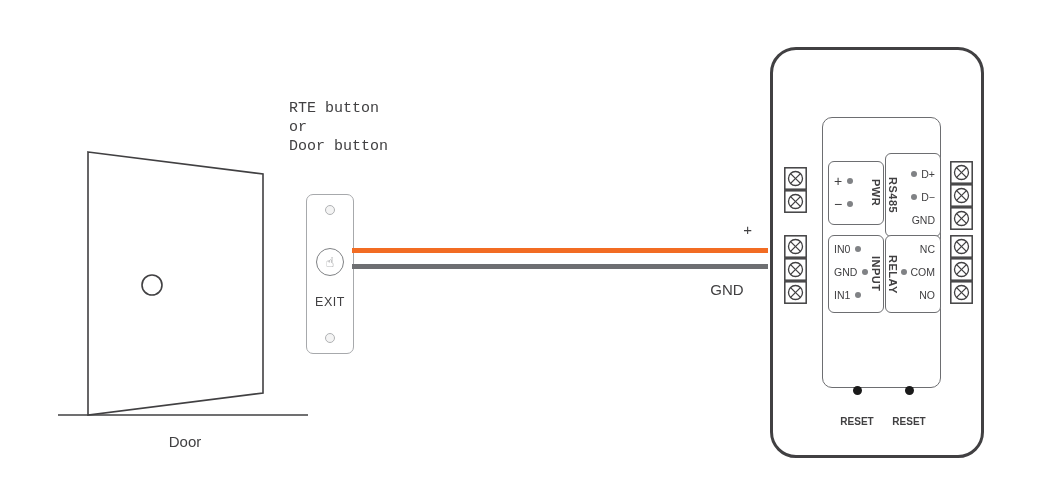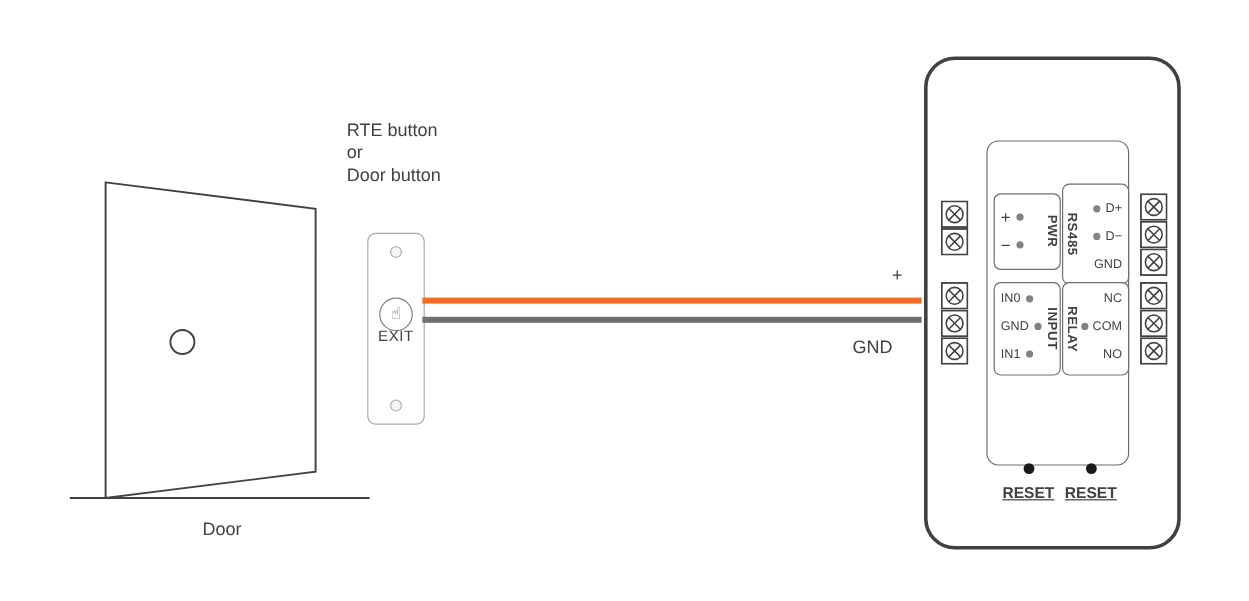--- a/index.html
+++ b/index.html
@@ -6,36 +6,36 @@
   #canvas{
     position:relative;width:1041px;height:501px;background:#ffffff;overflow:hidden;
     font-family:"Liberation Sans","DejaVu Sans",sans-serif;color:#414042;
   }
 
   
   #door-svg{position:absolute;left:58px;top:140px;}
   #door-label{position:absolute;left:125px;top:433px;width:120px;text-align:center;font-size:15px;}
 
   
-  #rte-label{position:absolute;left:289px;top:99px;font-size:15px;line-height:19px;}
+  #rte-label{position:absolute;left:289px;top:99px;font-size:15px;line-height:19px;font-family:Liberation Mono, monospace;}
 
   
   #exit-plate{
     position:absolute;left:306px;top:194px;width:46px;height:158px;background:#fff;
     border:1.5px solid #a7a9ac;border-radius:7px;
   }
   .plate-screw{position:absolute;width:8px;height:8px;border:1px solid #b0b2b4;border-radius:50%;left:18px;background:#f4f4f4;}
   #plate-screw-top{top:10px;}
   #plate-screw-bottom{top:138px;}
   #exit-button-circle{
     position:absolute;left:9px;top:53px;width:26px;height:26px;border:1.5px solid #808285;border-radius:50%;
     display:flex;align-items:center;justify-content:center;
   }
   #hand-glyph{font-family:"DejaVu Sans",sans-serif;font-size:14px;color:#77787b;line-height:1;}
-  #exit-label{position:absolute;left:0;top:78px;width:100%;text-align:center;font-size:12.5px;letter-spacing:.5px;color:#414042;}
+  #exit-label{position:absolute;left:0;top:100px;width:100%;text-align:center;font-size:12.5px;letter-spacing:.5px;color:#414042;}
 
   
   .wire{position:absolute;left:352px;width:416px;height:5px;}
   #wire-positive{top:248px;}
   #wire-ground{top:264px;}
   #wire-positive-label{position:absolute;left:726px;top:221px;width:26px;text-align:right;font-size:15px;}
   #wire-ground-label{position:absolute;left:706px;top:281px;width:42px;text-align:center;font-size:15px;}
 
   
   #device{
@@ -71,21 +71,21 @@
   #block-rs485{left:111px;top:102px;width:54px;height:82px;}
   #block-rs485 .rows{padding-top:8px;}
   #block-input{left:54px;top:184px;width:54px;height:76px;}
   #block-input .rows{padding-top:1px;}
   #block-relay{left:111px;top:184px;width:54px;height:76px;}
   #block-relay .rows{padding-top:1px;text-align:right;}
 
   .dev-dot{position:absolute;width:9px;height:9px;border-radius:50%;background:#1a1a1a;top:268px;}
   #reset-dot{left:79px;}
   #init-dot{left:131px;}
-  .dev-btn-label{position:absolute;top:285px;width:60px;text-align:center;font-weight:bold;font-size:13px;color:#414042;text-decoration:underline;}
+  .dev-btn-label{position:absolute;top:298px;width:60px;text-align:center;font-weight:bold;font-size:10px;color:#414042;}
   #reset-label{left:53px;}
   #init-label{left:105px;}
 
   #brand-logo{
     position:absolute;left:0;top:358px;width:100%;text-align:center;
     font-size:17px;letter-spacing:1px;color:#919396;
   }
 </style>
 </head>
 <body>

